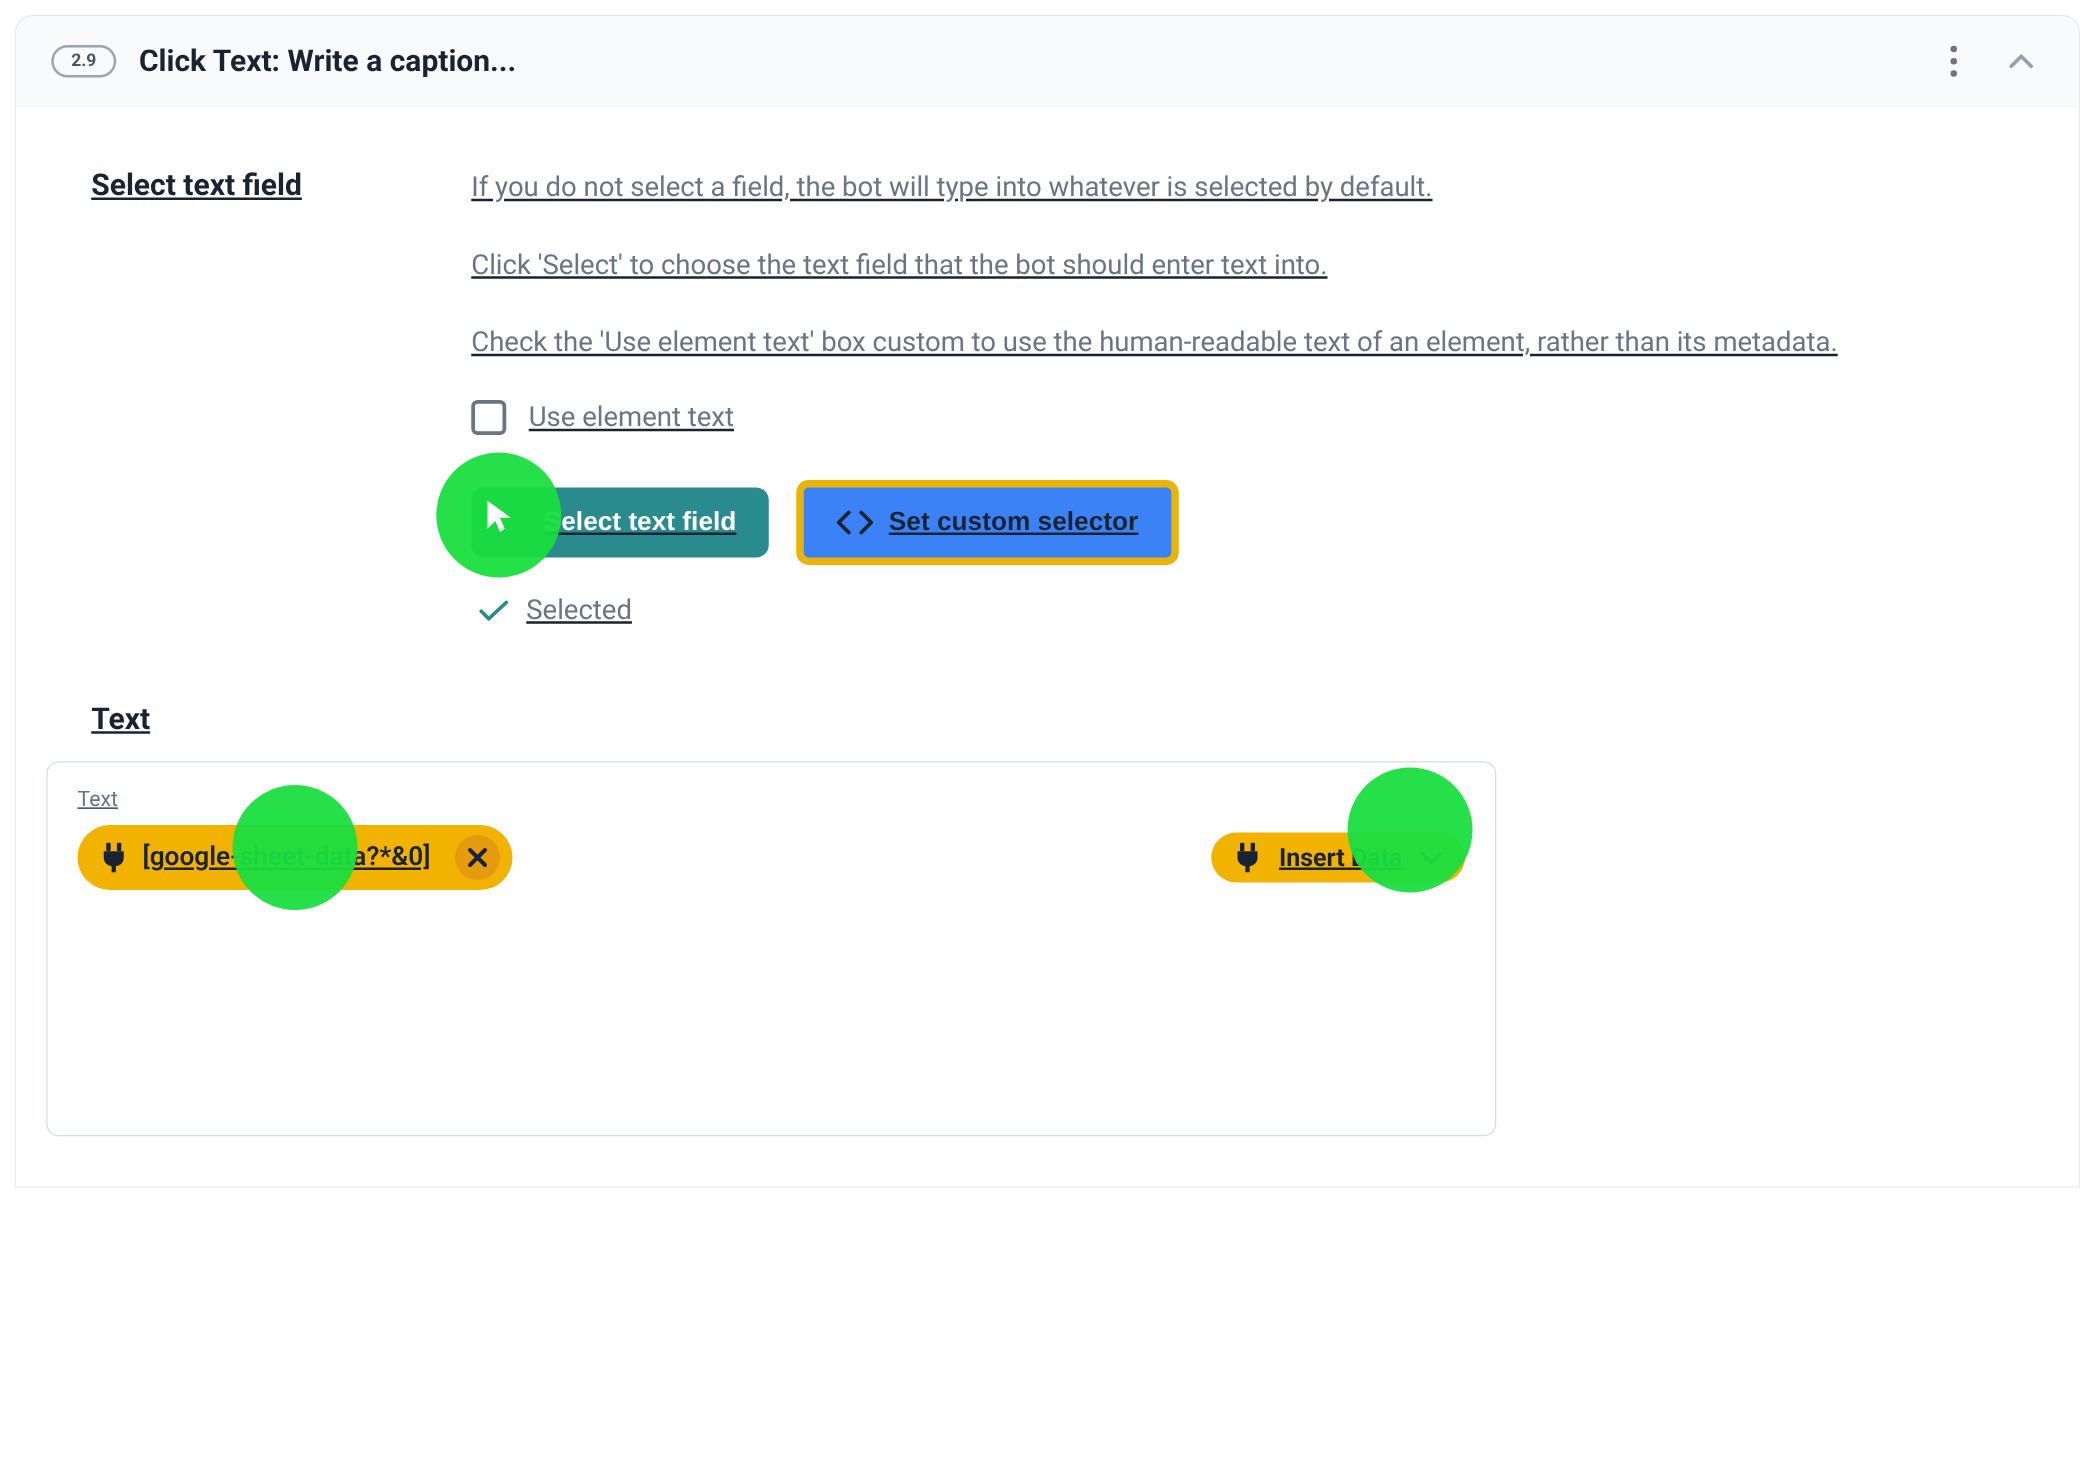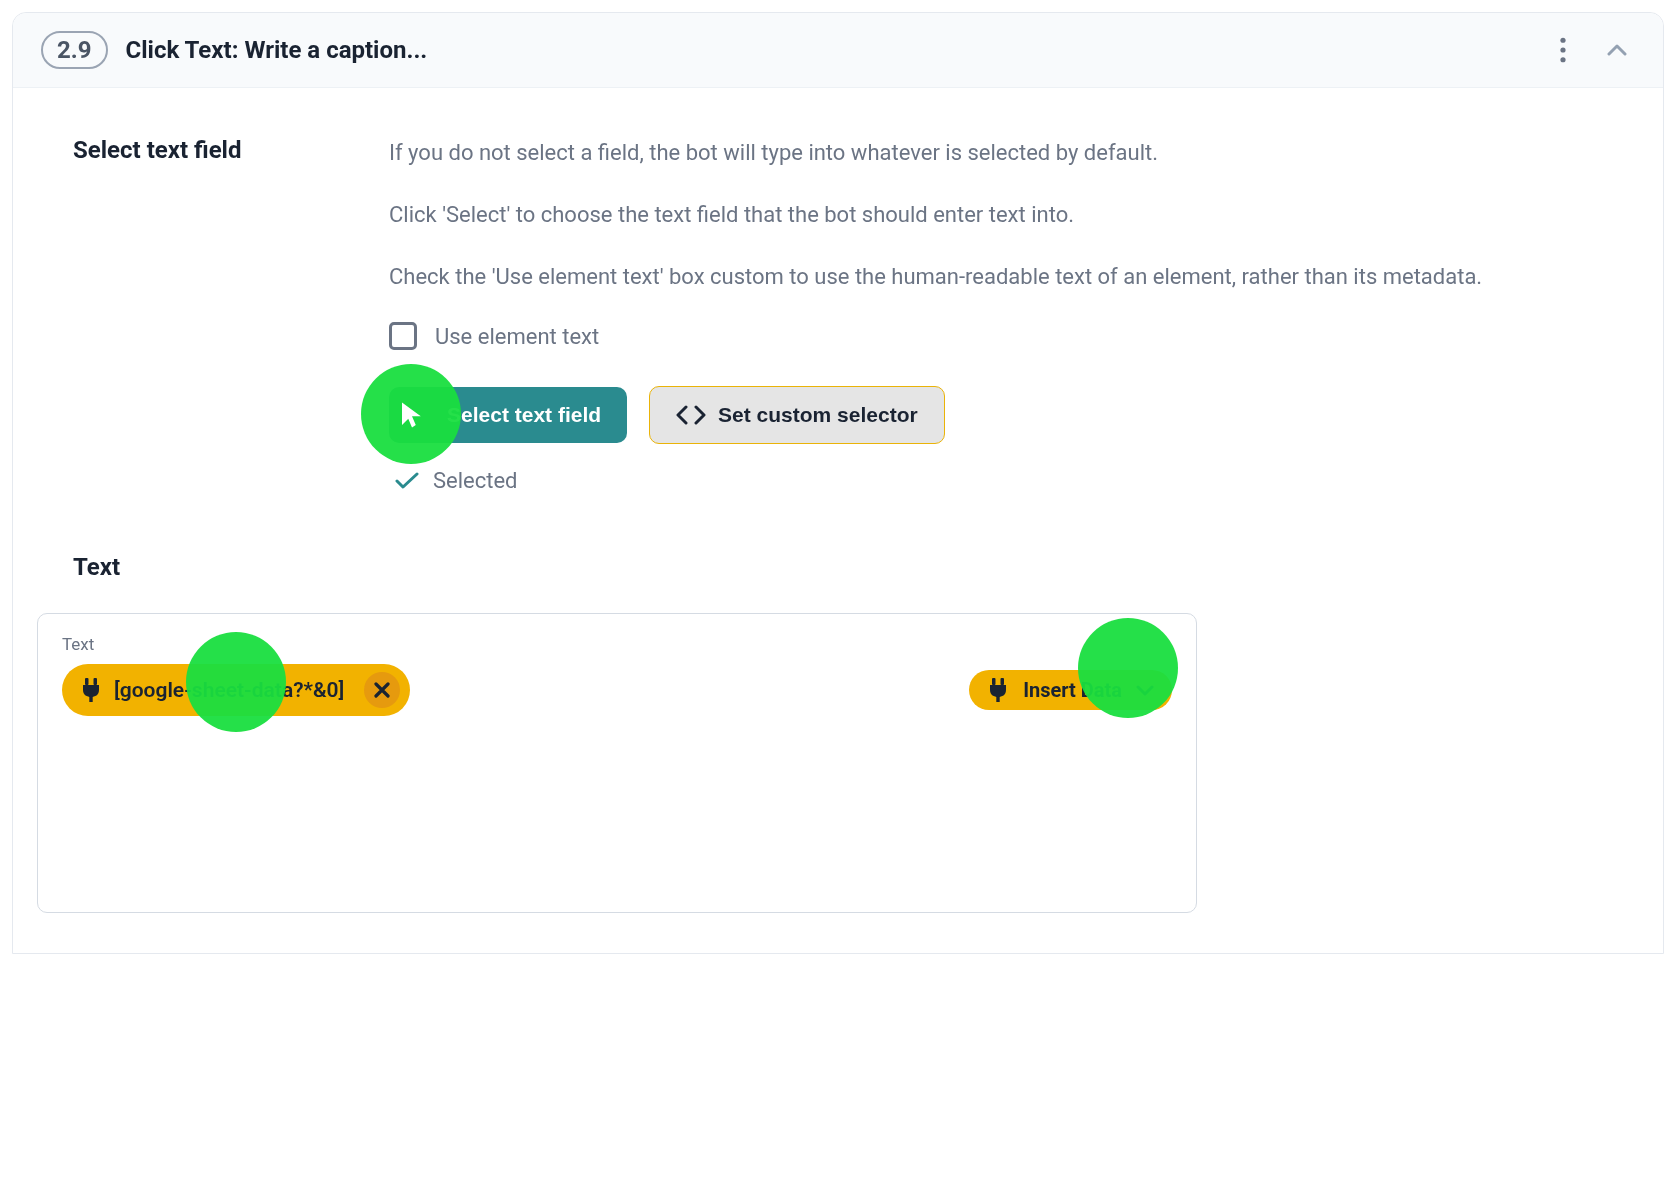--- a/index.html
+++ b/index.html
@@ -23,21 +23,21 @@
     border-bottom: 1px solid #edf1f5;
     border-radius: 14px 14px 0 0;
   }
   .step-badge {
     display: inline-flex;
     align-items: center;
     justify-content: center;
     border: 2px solid #9aa4b3;
     color: #4a5565;
     font-weight: 700;
-    font-size: 24px;
+    font-size: 14px;
     border-radius: 999px;
     padding: 3px 14px;
     margin-right: 18px;
     background: #f8fafc;
   }
   .header-title {
     font-size: 24px;
     font-weight: 700;
     color: #1a2332;
     flex: 1;
@@ -53,22 +53,23 @@
     color: #6b7484;
     cursor: pointer;
     border-radius: 8px;
   }
   .body {
     padding: 48px 24px 40px 24px;
     background: #fff;
   }
   .row {
     display: flex;
-    gap: 32px;
+    gap: 20px;
     margin-bottom: 60px;
+    text-decoration: underline;
   }
   .label-col {
     width: 320px;
     padding-left: 36px;
   }
   .section-label {
     font-size: 24px;
     font-weight: 700;
     color: #1a2332;
   }
@@ -116,23 +117,23 @@
     font-size: 21px;
     font-weight: 700;
     cursor: pointer;
     border: none;
   }
   .btn-primary {
     background: #2a8b8f;
     color: #fff;
   }
   .btn-outline {
-    background: #e5e5e5;
-    color: #1a2332;
-    border: 1px solid #eab308;
+    background: #3b82f6;
+    color: #1a2332;
+    border: 6px solid #eab308;
     justify-content: flex-end;
   }
   .status-row {
     display: flex;
     align-items: center;
     gap: 14px;
     margin-top: 24px;
     padding-left: 6px;
   }
   .status-row .check {

